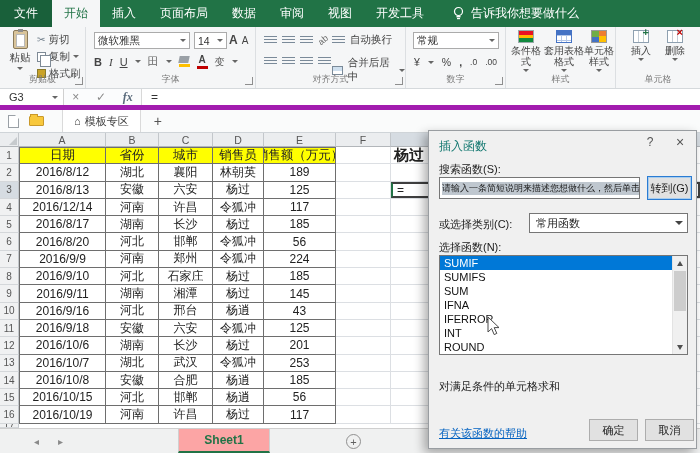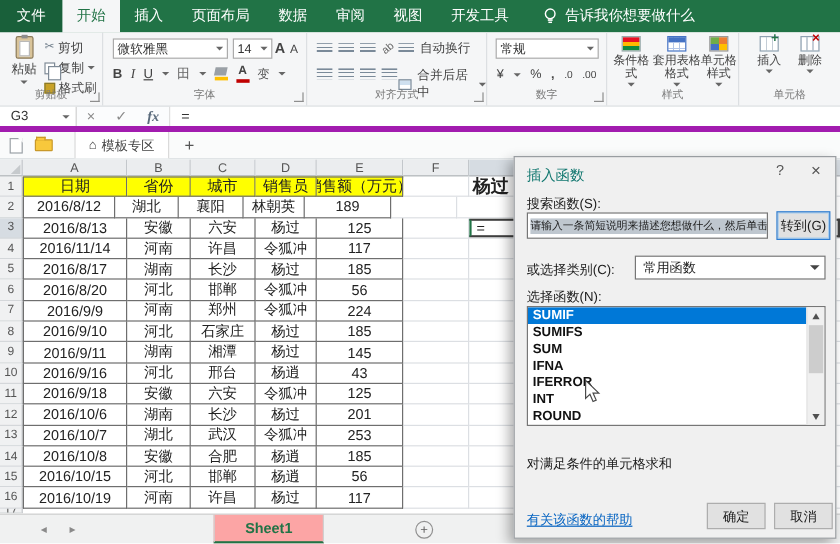--- a/index.html
+++ b/index.html
@@ -106,21 +106,21 @@
   .dialog { position:absolute; left:428px; top:130px; width:269px; height:319px; background:#f0f0f0; border:1px solid #999da1; box-shadow:-4px 4px 10px rgba(0,0,0,.32); font-size:11px; color:#1a1a1a; overflow:hidden; z-index:10; }
   .dtitle { position:absolute; left:10px; top:7px; font-size:12px; color:#0f766e; }
   .dhelp { position:absolute; right:33px; top:0; width:26px; height:22px; display:flex; align-items:center; justify-content:center; color:#555; font-size:12px; }
   .dclose { position:absolute; right:2px; top:0; width:28px; height:22px; display:flex; align-items:center; justify-content:center; color:#555; font-size:14px; }
   .dlabel { position:absolute; left:10px; font-size:11px; }
   .srch { position:absolute; left:10px; top:46px; width:201px; height:22px; background:#fff; border:1px solid #767676; display:flex; align-items:center; overflow:hidden; padding:0 2px; }
   .srch span { background:#bfc7cf; font-size:9px; white-space:nowrap; }
   .gobtn { position:absolute; left:218px; top:45px; width:45px; height:24px; background:#e1e1e1; border:1px solid #2b7cd3; box-shadow:inset 0 0 0 1px #a8cdee; display:flex; align-items:center; justify-content:center; font-size:11px; }
   .catdd { position:absolute; left:100px; top:82px; width:159px; height:20px; background:#fff; border:1px solid #767676; display:flex; align-items:center; justify-content:space-between; padding:0 4px 0 6px; }
   .chv { width:0; height:0; border-left:4px solid transparent; border-right:4px solid transparent; border-top:4px solid #444; }
-  .listbox { position:absolute; left:10px; top:124px; width:249px; height:100px; background:#fff; border:1px solid #767676; overflow:hidden;font-weight:bold; }
+  .listbox { position:absolute; left:10px; top:124px; width:249px; height:100px; background:#fff; border:1px solid #767676; overflow:hidden; }
   .fn-item { height:14px; line-height:14px; padding-left:4px; font-size:11px; color:#111; margin-right:15px; }
   .fn-item.sel { background:#0078d7; color:#fff; }
   .vscroll { position:absolute; right:0; top:0; width:15px; height:100%; background:#f0f0f0; border-left:1px solid #e3e3e3; }
   .sarr { position:absolute; left:0; width:14px; height:14px; display:flex; align-items:center; justify-content:center; }
   .sarr.up { top:0; } .sarr.down { bottom:0; }
   .tri-up { width:0; height:0; border-left:3.5px solid transparent; border-right:3.5px solid transparent; border-bottom:5px solid #505050; }
   .tri-down { width:0; height:0; border-left:3.5px solid transparent; border-right:3.5px solid transparent; border-top:5px solid #505050; }
   .sthumb { position:absolute; left:1px; top:15px; width:12px; height:40px; background:#cdcdcd; }
   .dsig { position:absolute; left:10px; top:231px; font-weight:bold; font-size:11px; }
   .ddesc { position:absolute; left:10px; top:248px; font-size:11px; }
@@ -334,21 +334,21 @@
         <div class="gc tbl tl yellow tt" style="width: 87px;">日期</div>
         <div class="gc tbl yellow tt" style="width: 53px;">省份</div>
         <div class="gc tbl yellow tt" style="width: 54px;">城市</div>
         <div class="gc tbl yellow tt" style="width: 51px;">销售员</div>
         <div class="gc tbl yellow tt" style="width: 72px;">销售额（万元）</div>
         <div class="gc" style="width: 55px;"></div>
         <div class="gc gclip" style="width: 310px;">杨过</div>
       </div>
       <div class="grow" style="height: 17.3px;">
         <div class="gn" style="width: 19px;">2</div>
-        <div class="gc tbl tl" style="width: 77px;">2016/8/12</div>
+        <div class="gc tbl tl" style="width: 87px;">2016/8/12</div>
         <div class="gc tbl" style="width: 53px;">湖北</div>
         <div class="gc tbl" style="width: 54px; text-align: right;">襄阳</div>
         <div class="gc tbl" style="width: 51px;">林朝英</div>
         <div class="gc tbl" style="width: 72px;">189</div>
         <div class="gc" style="width: 55px;"></div>
         <div class="gc" style="width: 310px;"></div>
       </div>
       <div class="grow" style="height: 17.3px;">
         <div class="gn hl" style="width: 19px;">3</div>
         <div class="gc tbl tl" style="width: 87px;">2016/8/13</div>
@@ -356,21 +356,21 @@
         <div class="gc tbl" style="width: 54px;">六安</div>
         <div class="gc tbl" style="width: 51px;">杨过</div>
         <div class="gc tbl" style="width: 72px;">125</div>
         <div class="gc" style="width: 55px;"></div>
         <div class="gc" style="width: 310px;">
           <div class="editbox">=</div>
         </div>
       </div>
       <div class="grow" style="height: 17.3px;">
         <div class="gn" style="width: 19px;">4</div>
-        <div class="gc tbl tl" style="width: 87px;">2016/11/14</div>
+        <div class="gc tbl tl" style="width: 87px;">2016/12/14</div>
         <div class="gc tbl" style="width: 53px;">河南</div>
         <div class="gc tbl" style="width: 54px;">许昌</div>
         <div class="gc tbl" style="width: 51px;">令狐冲</div>
         <div class="gc tbl" style="width: 72px;">117</div>
         <div class="gc" style="width: 55px;"></div>
         <div class="gc" style="width: 310px;"></div>
       </div>
       <div class="grow" style="height: 17.3px;">
         <div class="gn" style="width: 19px;">5</div>
         <div class="gc tbl tl" style="width: 87px;">2016/8/17</div>

